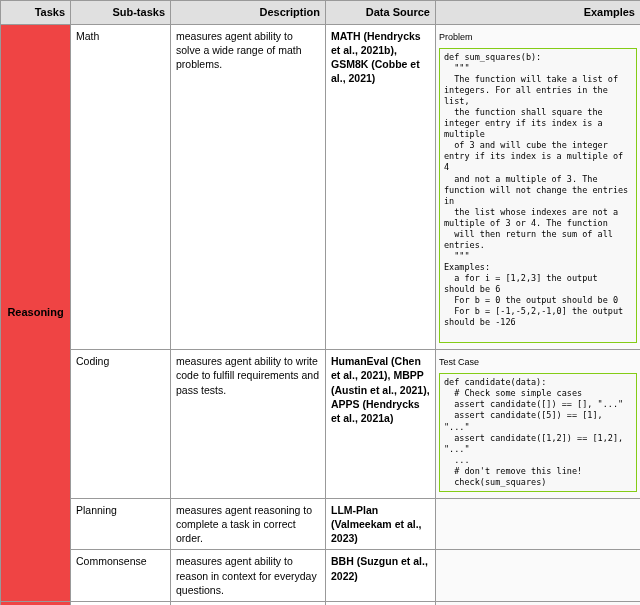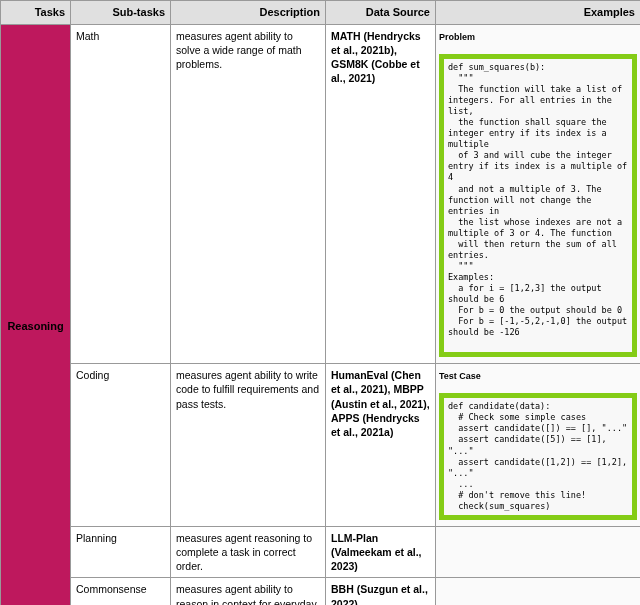--- a/index.html
+++ b/index.html
@@ -24,55 +24,55 @@
     th {
       background: #e0e0e0;
       font-weight: bold;
       text-align: right;
       font-size: 11px;
     }
     td.task-cell {
       font-weight: bold;
       text-align: center;
       vertical-align: middle;
-      background: #be185d;
+      background: #ef4444;
       font-size: 11px;
     }
     td.subtask-cell {
       font-weight: normal;
     }
     td.desc-cell {
       font-weight: normal;
       margin-top: 45px;
     }
     td.source-cell {
       font-weight: bold;
     }
     td.example-cell {
       font-size: 9px;
       background: #fafafa;
       padding: 3px;
     }
     .example-box {
       background: #f8f8f8;
-      border: 5px solid #84cc16;
+      border: 1px solid #84cc16;
       padding: 3px 4px;
       margin-bottom: 3px;
       font-size: 8.5px;
       font-family: monospace;
       line-height: 1.3;
       white-space: pre-wrap;
       word-break: break-word;
     }
     .example-label {
-      font-weight: bold;
+      font-weight: normal;
       font-size: 9px;
       font-family: Arial, sans-serif;
       margin-top: 3px;
-      margin-bottom: 11px;
+      margin-bottom: 5px;
     }
     col.col-task { width: 70px; }
     col.col-subtask { width: 100px; }
     col.col-desc { width: 155px; }
     col.col-source { width: 110px; }
     col.col-example { width: 205px; }
   </style>
 </head>
 <body>
 

